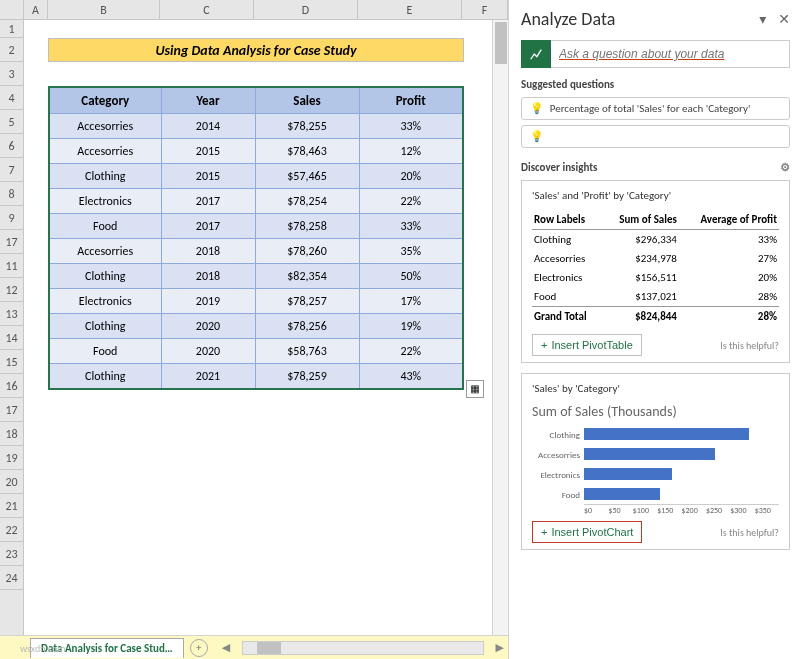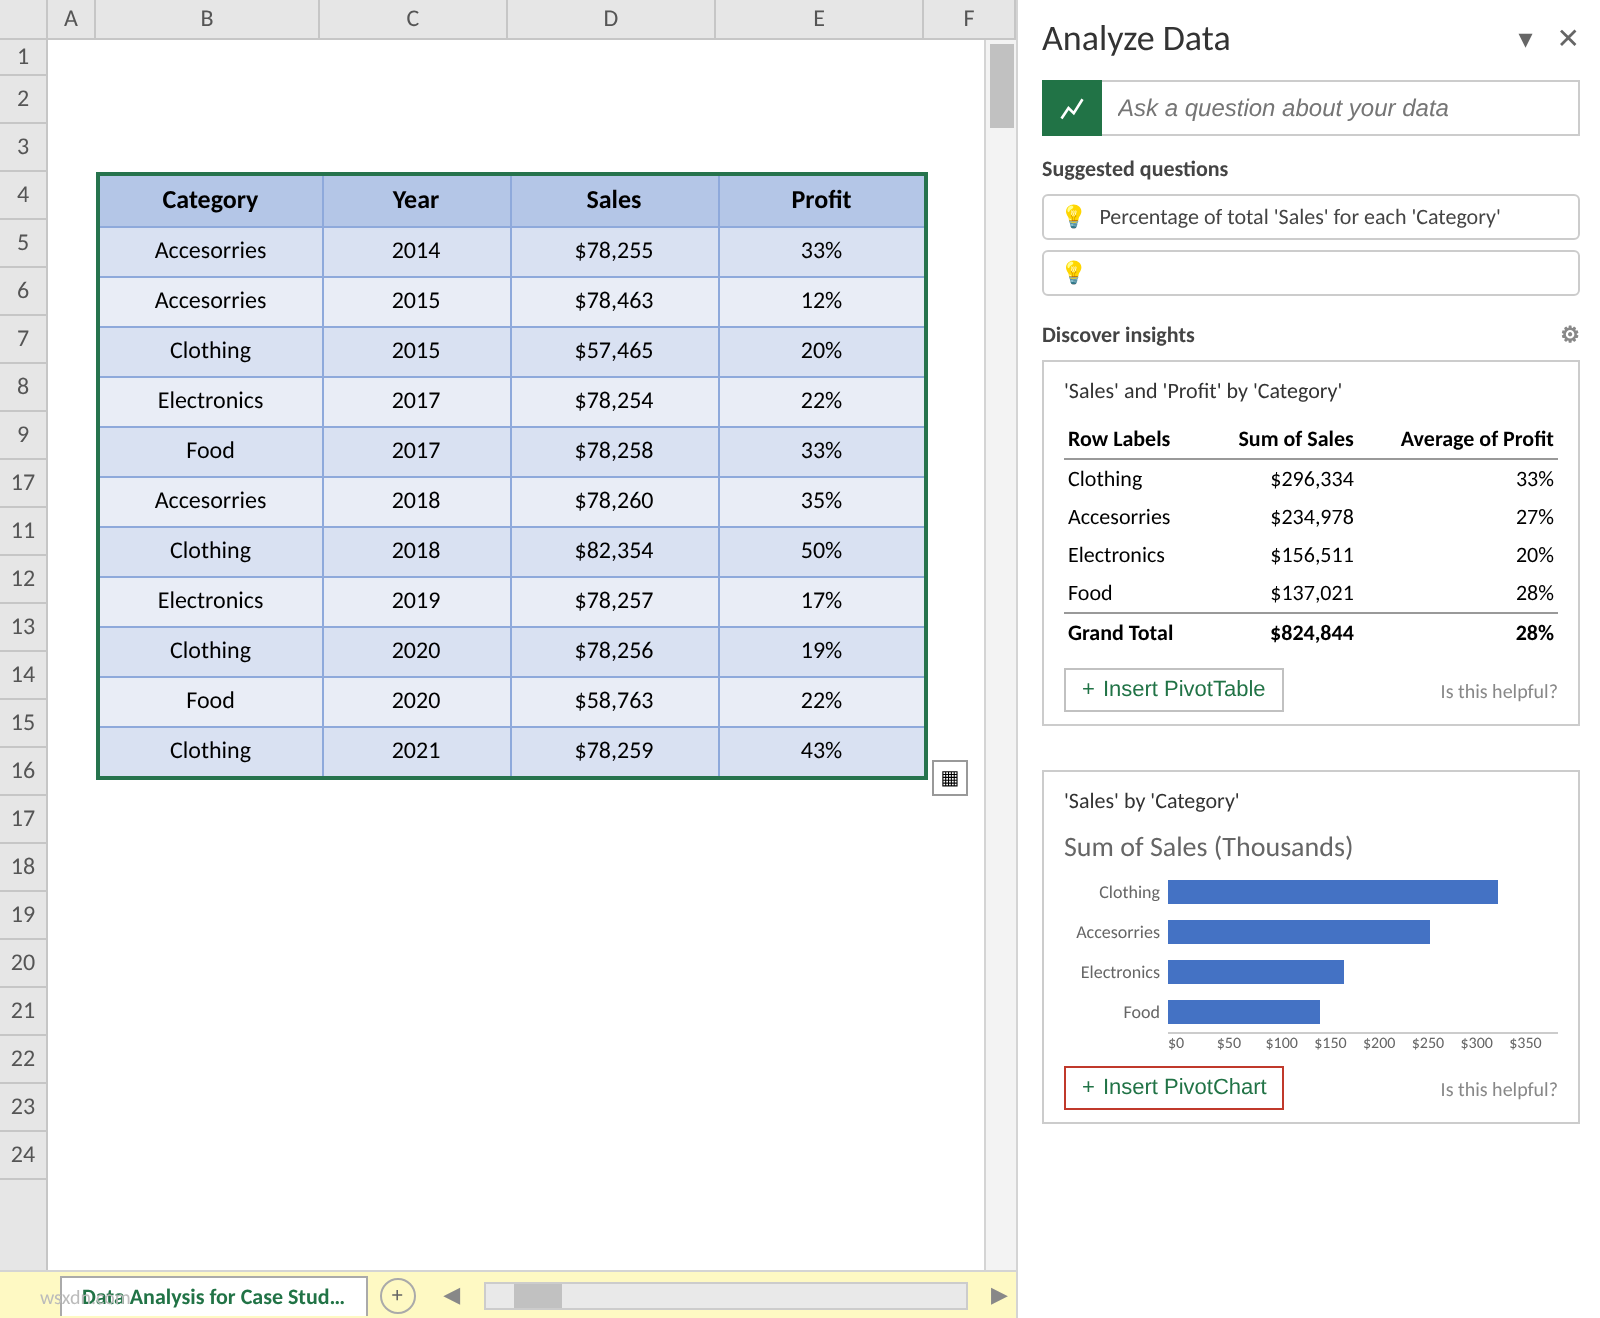--- a/index.html
+++ b/index.html
@@ -28,25 +28,25 @@
 .hscroll-thumb { position: absolute; left: 14px; width: 24px; height: 12px; background: #c1c1c1; }
 .vscroll { width: 16px; background: #f3f3f3; border-left: 1px solid #d4d4d4; position: relative; }
 .vscroll-thumb { position: absolute; top: 2px; left: 2px; width: 12px; height: 42px; background: #c1c1c1; }
 
 .pane { width: 291px; background: #fff; display: flex; flex-direction: column; padding: 8px 10px 0 12px; }
 .pane-header { display: flex; align-items: center; justify-content: space-between; margin-bottom: 10px; }
 .pane-title { font-size: 18px; color: #333; }
 .pane-ctrls { display: flex; gap: 12px; color: #666; font-size: 14px; }
 .search-row { display: flex; margin-bottom: 10px; }
 .search-ico { width: 30px; height: 28px; background: #217346; color: #fff; display: flex; align-items: center; justify-content: center; }
-.search-input { flex: 1; border: 1px solid #ccc; border-left: none; padding: 0 8px; font-size: 12px; color: #c2410c; font-style: italic; }
+.search-input { flex: 1; border: 1px solid #ccc; border-left: none; padding: 0 8px; font-size: 12px; color: #c2410c; font-style: italic; text-decoration: underline; }
 .section-label { font-size: 11px; font-weight: 600; color: #444; margin-bottom: 6px; display: flex; justify-content: space-between; align-items: center; }
 .sugg { border: 1px solid #ccc; border-radius: 3px; padding: 4px 8px; font-size: 11px; color: #444; margin-bottom: 5px; display: flex; align-items: center; gap: 6px; }
 .bulb { color: #bfa500; }
-.insight-card { border: 1px solid #ccc; padding: 8px 10px 6px 10px; margin-bottom: 22px; }
+.insight-card { border: 1px solid #ccc; padding: 8px 10px 6px 10px; margin-bottom: 10px; }
 .insight-title { font-size: 11px; color: #333; margin-bottom: 8px; }
 .pivot { width: 100%; font-size: 11px; border-collapse: collapse; margin-bottom: 8px; }
 .pivot th { text-align: left; border-bottom: 1px solid #999; padding: 3px 2px; font-weight: 700; }
 .pivot th.r, .pivot td.r { text-align: right; }
 .pivot td { padding: 3px 2px; }
 .pivot tr.total td { border-top: 1px solid #999; font-weight: 600; }
 .card-footer { display: flex; justify-content: space-between; align-items: center; }
 .insert-btn { border: 1px solid #c1c1c1; background: #fff; padding: 4px 8px; font-size: 11px; color: #217346; display: flex; align-items: center; gap: 4px; }
 .insert-btn.hl { border: 1.5px solid #c0392b; }
 .helpful { font-size: 10px; color: #888; }
@@ -98,20 +98,21 @@
         <div class="row-h">17</div>
         <div class="row-h">18</div>
         <div class="row-h">19</div>
         <div class="row-h">20</div>
         <div class="row-h">21</div>
         <div class="row-h">22</div>
         <div class="row-h">23</div>
         <div class="row-h">24</div>
       </div>
       <div class="grid-body">
+        <div class="title-cell" style="margin-left:24px">Using Data Analysis for Case Study</div>
         <table class="data-table" style="margin-left:24px">
           <tbody>
               <tr>
             <th class="cw-b">Category</th>
             <th class="cw-c">Year</th>
             <th class="cw-d">Sales</th>
             <th class="cw-e">Profit</th>
           </tr>
           <tr>
                 <td>Accesorries</td>

